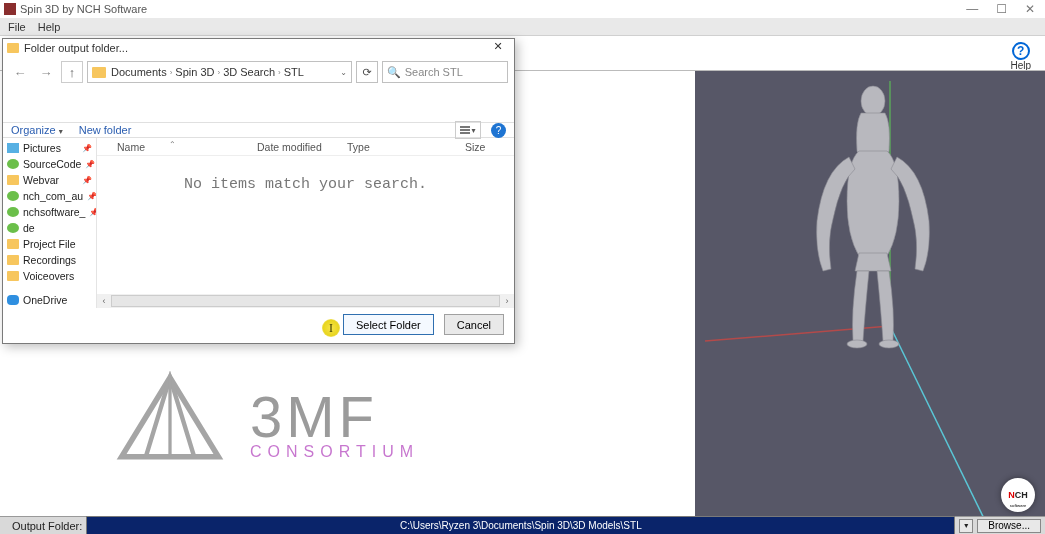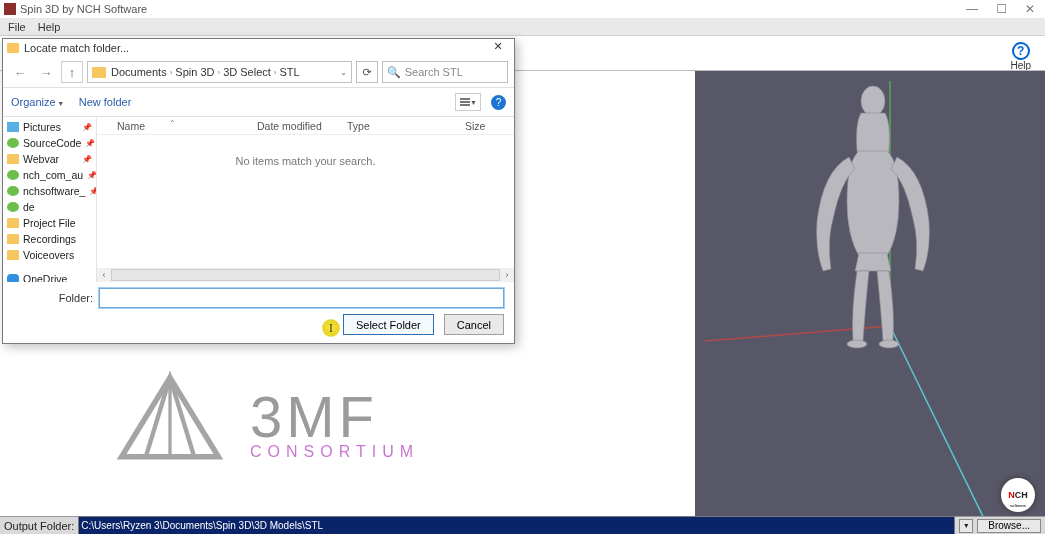--- a/index.html
+++ b/index.html
@@ -30,22 +30,22 @@
   .watermark svg { width:120px; height:110px; }
   .watermark .txt .big { font-size:58px; font-weight:400; color:#5a5a5a; letter-spacing:4px; line-height:0.9;}
   .watermark .txt .small { font-size:16px; color:#a21caf; letter-spacing:6px;}
 
   
   .viewport { width:350px; background:#575767; position:relative; }
   .viewport svg { position:absolute; inset:0;}
 
   
   .bottom-bar { position:absolute; left:0; right:0; bottom:0; height:18px; background:#d9d9d9; border-top:1px solid #999; display:flex; align-items:center; padding:0 4px; gap:4px; font-size:11px;}
-  .bottom-bar .lbl { color:#222;}
-  .bottom-bar input { flex:1; height:20px; background:#0a246a; color:#fff; border:1px solid #7a7a7a; font-size:10px; padding:0 2px;}
+  .bottom-bar .lbl { color:#222;margin-left:8px;}
+  .bottom-bar input { flex:1; height:20px; background:#0a246a; color:#fff; border:1px solid #7a7a7a; font-size:10px; padding:0 2px;text-align:center;}
   .bottom-bar .dd { width:14px; height:14px; background:#e8e8e8; border:1px solid #888; text-align:center; line-height:12px; font-size:8px; cursor:pointer;}
   .bottom-bar button { height:14px; padding:0 10px; background:#e8e8e8; border:1px solid #888; font-size:10px; cursor:pointer;}
 
   
   .nch-badge { position:absolute; right:10px; bottom:22px; width:34px; height:34px; border-radius:50%; background:#fff; box-shadow:0 0 6px rgba(0,0,0,0.4); display:flex; align-items:center; justify-content:center; font-size:9px; font-weight:bold;}
   .nch-badge .n { color:#d00;} .nch-badge .ch { color:#222;}
   .nch-badge .sub { position:absolute; bottom:4px; font-size:4px; color:#444;}
 
   
   .dialog { position:absolute; left:2px; top:38px; width:513px; height:306px; background:#fff; border:1px solid #7a7a7a; box-shadow:3px 3px 10px rgba(0,0,0,0.25); z-index:50; display:flex; flex-direction:column;}
@@ -56,42 +56,42 @@
   .dlg-nav { height:30px; display:flex; align-items:center; gap:4px; padding:0 6px;}
   .dlg-nav .arrow { width:22px; height:22px; text-align:center; line-height:22px; font-size:13px; color:#888; cursor:pointer;}
   .dlg-nav .up { border:1px solid #ccc; color:#555;}
   .dlg-nav .pathbox { flex:1; height:22px; border:1px solid #c0c0c0; display:flex; align-items:center; gap:3px; padding:0 4px; font-size:11px; color:#333;}
   .dlg-nav .pathbox .fldicon { width:14px; height:11px; background:#f7c65e; border-radius:1px; margin-right:2px;}
   .dlg-nav .pathbox .sep { color:#888; font-size:8px;}
   .dlg-nav .pathbox .dd2 { margin-left:auto; color:#666; font-size:8px;}
   .dlg-nav .refresh { width:22px; height:22px; border:1px solid #c0c0c0; text-align:center; line-height:20px; cursor:pointer; color:#444;}
   .dlg-nav .search { width:126px; height:22px; border:1px solid #c0c0c0; display:flex; align-items:center; padding:0 4px; gap:4px; color:#888;}
   .dlg-nav .search span.ic { font-size:11px;}
-  .dlg-toolbar { height:30px; border-top:1px solid #e0e0e0; border-bottom:1px solid #e0e0e0; display:flex; align-items:center; padding:0 8px; gap:16px; font-size:11px; color:#2a5db0;}
+  .dlg-toolbar { height:16px; border-top:1px solid #e0e0e0; border-bottom:1px solid #e0e0e0; display:flex; align-items:center; padding:0 8px; gap:16px; font-size:11px; color:#2a5db0;margin-top:35px;}
   .dlg-toolbar .org { cursor:pointer;} .dlg-toolbar .drop { font-size:8px; color:#555;}
   .dlg-toolbar .right { margin-left:auto; display:flex; align-items:center; gap:10px;}
   .dlg-toolbar .view { width:26px; height:18px; border:1px solid #ccc; cursor:pointer; display:flex; align-items:center; justify-content:center; gap:1px;}
   .dlg-toolbar .view .bar { width:10px; height:2px; background:#777;}
   .dlg-toolbar .helpq { width:15px; height:15px; border-radius:50%; background:#1e74d2; color:#fff; text-align:center; line-height:15px; font-size:10px; cursor:pointer;}
 
   .dlg-body { flex:1; display:flex; min-height:0;}
   .dlg-tree { width:94px; border-right:1px solid #e4e4e4; overflow:hidden; padding:2px 0;}
   .tree-item { display:flex; align-items:center; gap:4px; height:16px; padding:0 4px; font-size:10.5px; cursor:pointer; white-space:nowrap; overflow:hidden;}
   .tree-item .ic { width:12px; height:10px; flex-shrink:0;}
   .ic.folder { background:#f7c65e; border-radius:1px;}
   .ic.pic { background:#57b0e3;}
   .ic.green { background:#6bbf4a; border-radius:50%;}
   .ic.cloud { background:#2f8fe0; border-radius:4px;}
 
   .dlg-files { flex:1; display:flex; flex-direction:column;}
   .file-head { height:18px; display:flex; align-items:center; font-size:10.5px; color:#555; border-bottom:1px solid #eee; position:relative;}
   .file-head .col { padding:0 4px;}
   .file-head .c-name { width:140px;} .file-head .c-date { width:90px;} .file-head .c-type { width:70px;} .file-head .c-size { width:50px;margin-left:48px;}
   .file-head .sort { position:absolute; left:72px; top:2px; font-size:8px; color:#777;}
-  .file-empty { flex:1; display:flex; align-items:flex-start; justify-content:center; padding-top:20px; color:#777; font-size:11px;}
+  .file-empty { flex:1; display:flex; align-items:flex-start; justify-content:center; padding-top:20px; color:#777; font-size:15px;font-family:Liberation Mono, monospace;}
   .file-hscroll { height:14px; background:#f0f0f0; display:flex; align-items:center;}
   .file-hscroll .ar { width:14px; text-align:center; font-size:9px; color:#666; cursor:pointer;}
   .file-hscroll .tr { flex:1; background:#e6e6e6; height:12px; border:1px solid #ccc;}
 
   .dlg-footer { padding:6px 10px 8px 10px; display:flex; flex-direction:column; gap:6px;}
   .folder-row { display:flex; align-items:center; gap:6px;}
   .folder-row .lbl { width:80px; text-align:right; font-size:11px; color:#333;}
   .folder-row input { flex:1; height:20px; border:1px solid #6ea6de; outline:1px solid #a6cdf2; background:#fff; padding:0 3px; font-size:11px;}
   .btn-row { display:flex; justify-content:flex-end; gap:10px;}
   .btn-row button { height:21px; padding:0 12px; font-size:11px; background:#e9e9e9; border:1px solid #a0a0a0; cursor:pointer;}
@@ -183,35 +183,35 @@
 <div class="nch-badge">
   <span class="n">N</span>
     <span class="ch">CH</span>
   <span class="sub">software</span>
 </div>
 
 <div class="dialog">
 
   <div class="dlg-title">
     <div class="ficon"></div>
-    <div class="txt">Locate match folder...</div>
+    <div class="txt">Folder output folder...</div>
     <div class="x">✕</div>
   </div>
 
   <div class="dlg-nav">
     <div class="arrow">←</div>
     <div class="arrow">→</div>
     <div class="arrow up">↑</div>
     <div class="pathbox">
       <div class="fldicon"></div>
       <span>Documents</span>
         <span class="sep">›</span>
       <span>Spin 3D</span>
         <span class="sep">›</span>
-      <span>3D Select</span>
+      <span>3D Search</span>
         <span class="sep">›</span>
       <span>STL</span>
       <span class="dd2">⌄</span>
     </div>
     <div class="refresh">⟳</div>
     <div class="search">
       <span class="ic">🔍</span>
       <span>Search STL</span>
     </div>
   </div>
@@ -292,24 +292,20 @@
       <div class="file-empty">No items match your search.</div>
       <div class="file-hscroll">
         <div class="ar">‹</div>
         <div class="tr"></div>
         <div class="ar">›</div>
       </div>
     </div>
   </div>
 
   <div class="dlg-footer">
-    <div class="folder-row">
-      <div class="lbl">Folder:</div>
-      <input type="text" value="" style="">
-    </div>
     <div class="btn-row">
       <button class="primary">Select Folder</button>
       <button>Cancel</button>
     </div>
   </div>
 </div>
 
 <div class="cursor-spot"></div>
 
 </body></html>

